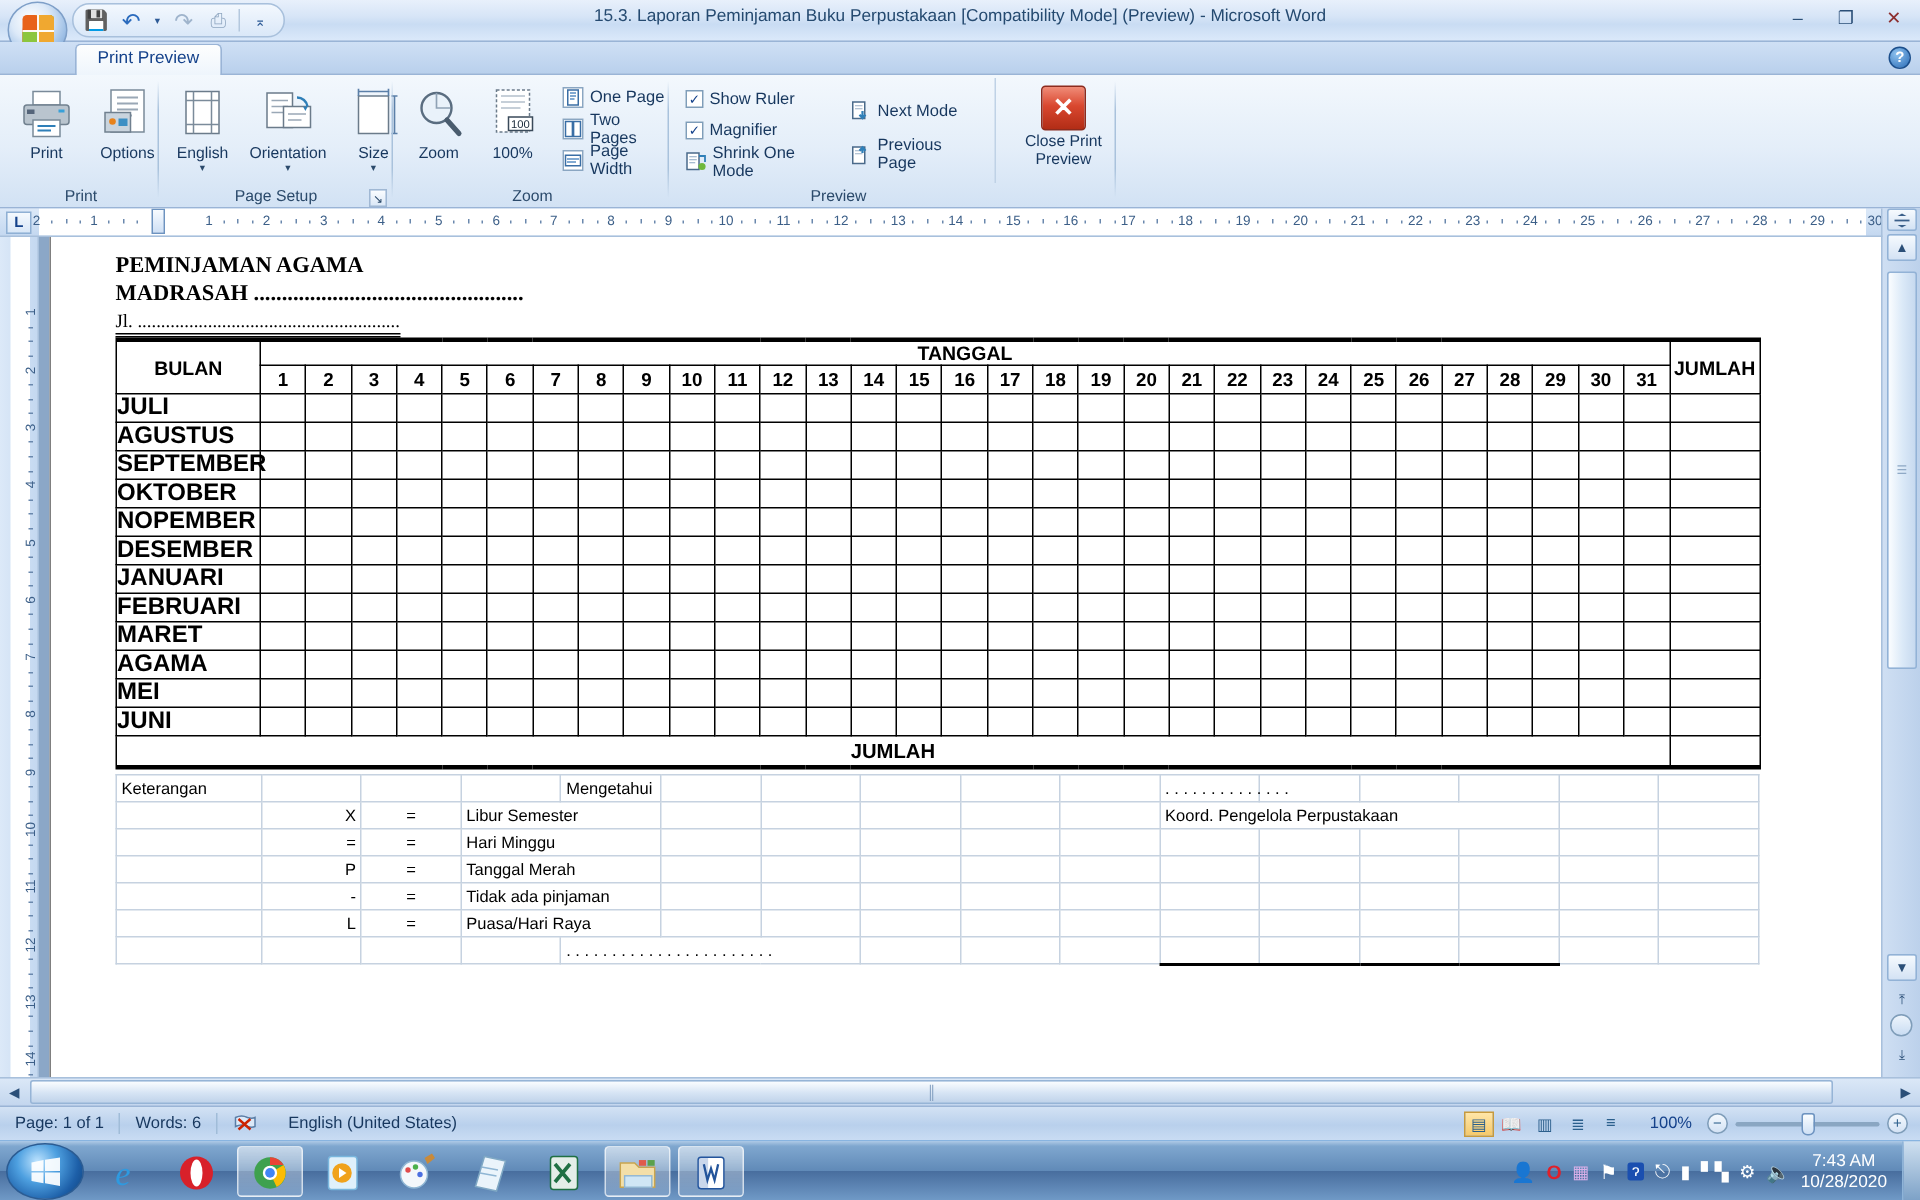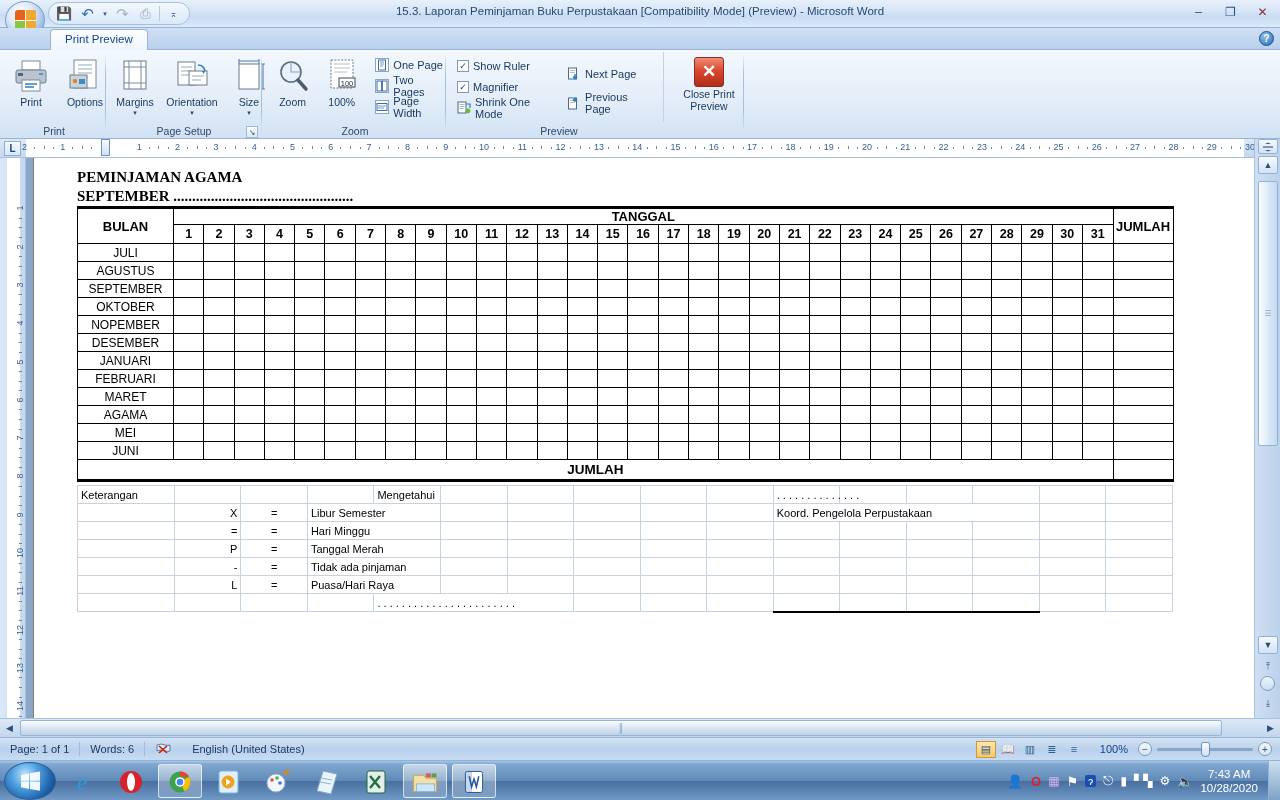--- a/index.html
+++ b/index.html
@@ -177,21 +177,21 @@
      font-family:"Liberation Sans", sans-serif; font-weight:bold; font-size:13.5px; letter-spacing:.2px; }
 
   
   table.maintbl { border-collapse: collapse; width: 1096px; table-layout: fixed; }
   table.maintbl td, table.maintbl th { border: 1px solid #000; padding:0; }
   .cell-bulan { width: 96px; font-weight:bold; font-size:13px; text-align:center; }
   .cell-tgl   { font-weight:bold; font-size:13px; text-align:center; }
   .cell-day   { font-weight:bold; font-size:12.5px; text-align:center; height:19px; }
   .cell-jml   { width: 60px; font-weight:bold; font-size:13px; text-align:center; }
   .row-month td { height: 18px; }
-  .month-name { text-align:center; padding-left:8px; font-size:12px; font-weight:normal; }
+  .month-name { text-align:left; padding-left:8px; font-size:16px; font-weight:bold; }
   .jumlah-row td { height:21px; font-weight:bold; font-size:13.5px; text-align:center; }
   .outer-top { border-top: 3px solid #000 !important; }
   .outer-bot { border-bottom: 3px solid #000 !important; }
 
   
   table.foottbl { border-collapse: collapse; width:1096px; table-layout:fixed; margin-top:3px; }
   table.foottbl td { border:1px solid #c6d2e0; height:18px; font-size:11px; padding:0 3px; color:#000; }
   .sig-line { border-bottom: 2px solid #000 !important; }
 
   
@@ -350,21 +350,21 @@
 
   <div class="rgroup" style="left:106px;width:156px;">
     <div class="gbody" style="left:2px;">
       <div class="bigbtn">
         <div class="ico">
           <svg width="38" height="34" viewBox="0 0 38 34">
             <rect x="8" y="2" width="22" height="28" fill="#fff" stroke="#6b7b8a"></rect>
             <path d="M13 2v28 M25 2v28 M8 8h22 M8 24h22" stroke="#7b8b9a" stroke-width="1"></path>
           </svg>
         </div>
-        <span>Margins</span>
+        <span>English</span>
         <span class="arrow-dn">▾</span>
       </div>
       <div class="bigbtn" style="width:60px">
         <div class="ico">
           <svg width="40" height="34" viewBox="0 0 40 34">
             <rect x="6" y="3" width="17" height="23" fill="#fff" stroke="#6b7b8a"></rect>
             <path d="M9 8h11 M9 12h11 M9 16h8" stroke="#9aa8b6" stroke-width="1.1"></path>
             <rect x="17" y="12" width="18" height="14" fill="#fff" stroke="#6b7b8a"></rect>
             <path d="M20 17h12 M20 21h9" stroke="#9aa8b6" stroke-width="1.1"></path>
             <path d="M26 6 a7 7 0 0 1 7 6" stroke="#2f7fb8" stroke-width="1.6" fill="none"></path>
@@ -473,21 +473,21 @@
       </div>
       <div style="margin-top:11px;margin-left:8px;">
         <div class="smallitem">
           <span class="minibox" style="border:none;background:none">
             <svg width="14" height="14" viewBox="0 0 14 14">
                 <rect x="1.5" y="1" width="8" height="11" fill="#fff" stroke="#4a6a8a"></rect>
                 <path d="M3 3.5h5 M3 5.5h5" stroke="#9ab0c6" stroke-width=".8"></path>
                 <path d="M8 7 v4 M6 9.5 l2 2.2 l2-2.2" stroke="#2f7fb8" stroke-width="1.5" fill="none"></path>
               </svg>
           </span>
-          <span>Next Page</span>
+          <span>Next Mode</span>
         </div>
         <div class="smallitem" style="margin-top:8px">
           <span class="minibox" style="border:none;background:none">
             <svg width="14" height="14" viewBox="0 0 14 14">
                 <rect x="1.5" y="2" width="8" height="11" fill="#fff" stroke="#4a6a8a"></rect>
                 <path d="M3 4.5h5 M3 6.5h5" stroke="#9ab0c6" stroke-width=".8"></path>
                 <path d="M8 6 v-4 M6 4.5 l2 -2.2 l2 2.2" stroke="#2f7fb8" stroke-width="1.5" fill="none"></path>
               </svg>
           </span>
           <span>Previous Page</span>
@@ -703,21 +703,22 @@
       <div class="vnum" style="top: 548.2px;">14</div>
       <div class="vdot" style="top: 557.775px;"></div>
     </div>
 </div>
 
 <div class="docarea">
   <div class="page">
     <div class="pagebody">
 
       <div class="hdr-line">PEMINJAMAN AGAMA</div>
-      <div class="hdr-line">SEPTEMBER ................................................</div>
+      <div class="hdr-line">MADRASAH ................................................</div>
+      <div><span class="hdr-jl">Jl. ........................................................</span></div>
 
 
       <table class="maintbl">
         <colgroup id="maincols">
             <col style="width: 96px;">
             <col style="width: 30.3px;">
             <col style="width: 30.3px;">
             <col style="width: 30.3px;">
             <col style="width: 30.3px;">
             <col style="width: 30.3px;">

